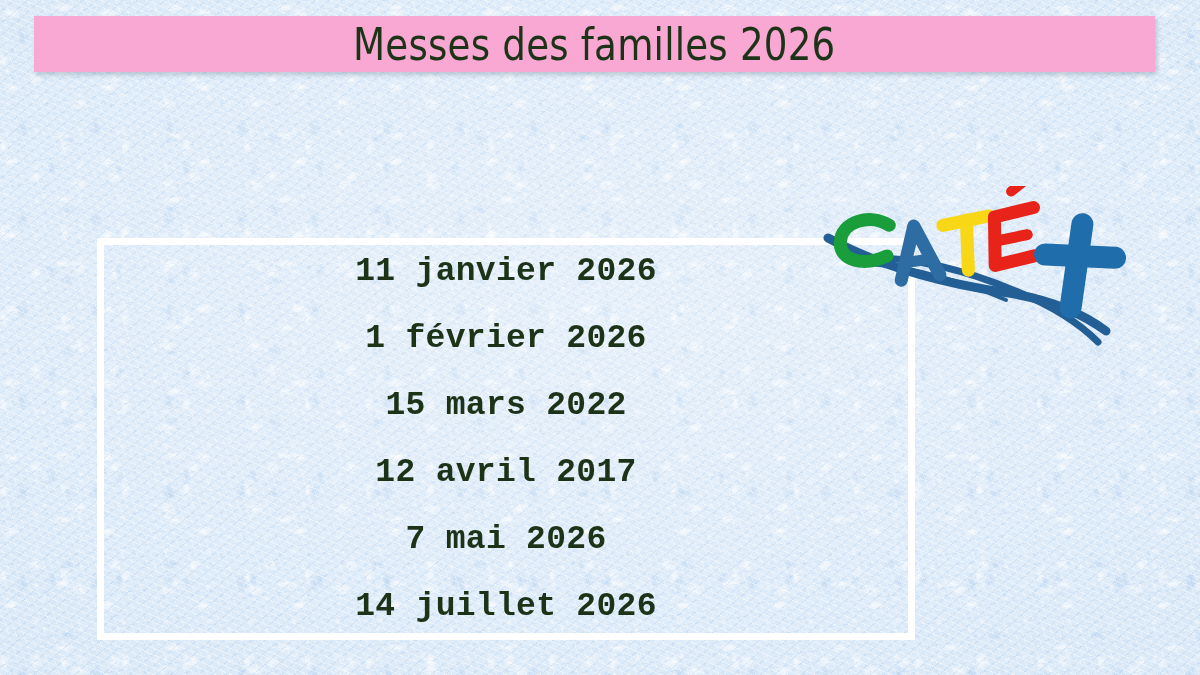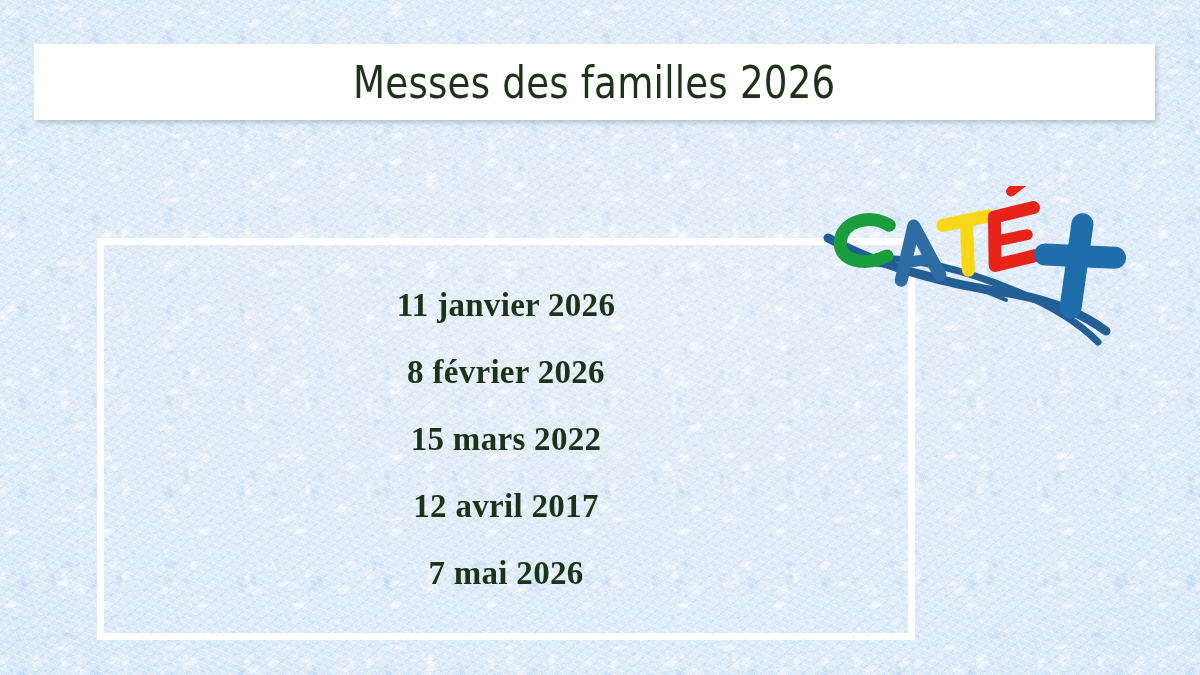--- a/index.html
+++ b/index.html
@@ -65,24 +65,24 @@
   .bg-vignette {
     position: absolute;
     inset: 0;
     background: radial-gradient(ellipse 130% 110% at 50% 45%, rgba(255,255,255,.28) 0%, rgba(255,255,255,0) 55%, rgba(196,219,241,.30) 100%);
   }
 
   
   #title-banner {
     position: absolute;
     left: 34px;
-    top: 44px;
+    top: 16px;
     width: 1121px;
-    height: 76px;
-    background: #ffffff;
+    height: 56px;
+    background: #f9a8d4;
     box-shadow: 2px 3px 4px rgba(90,110,130,.30);
     display: flex;
     align-items: center;
     justify-content: center;
   }
   #title-text {
     font-family: "Liberation Sans Narrow", "DejaVu Sans Condensed", "Liberation Sans", sans-serif;
     font-size: 45px;
     font-weight: 400;
     color: #1d3318;
@@ -111,21 +111,21 @@
     top: 243px;
     width: 818px;
     height: 392px;
     display: flex;
     flex-direction: column;
     justify-content: center;
     align-items: center;
     box-sizing: border-box;
   }
   .date-item {
-    font-family: Liberation Serif, serif;
+    font-family: Liberation Mono, monospace;
     font-size: 33px;
     font-weight: 700;
     color: #1d3318;
     line-height: 67px;
     white-space: nowrap;
     text-align: center;
     letter-spacing: .3px;
   }
 
   
@@ -150,24 +150,25 @@
   <div class="bg-vignette"></div>
 
   <div id="title-banner">
     <div id="title-text">Messes des familles 2026</div>
   </div>
 
   <div id="date-frame"></div>
 
   <div id="date-list">
     <div class="date-item">11 janvier 2026</div>
-    <div class="date-item">8 février 2026</div>
+    <div class="date-item">1 février 2026</div>
     <div class="date-item">15 mars 2022</div>
     <div class="date-item">12 avril 2017</div>
     <div class="date-item">7 mai 2026</div>
+    <div class="date-item">14 juillet 2026</div>
   </div>
 
   <div id="logo">
     <svg viewBox="0 0 330 175" xmlns="http://www.w3.org/2000/svg">
 
       <path d="M22,52 C70,78 130,96 196,106 C238,112 272,124 300,145" fill="none" stroke="#235f95" stroke-width="9" stroke-linecap="round"></path>
 
       <path d="M52,72 C104,70 160,84 212,106 C246,120 272,136 292,156" fill="none" stroke="#235f95" stroke-width="7" stroke-linecap="round"></path>
 
       <path d="M64,78 C112,82 158,96 200,114" fill="none" stroke="#235f95" stroke-width="4" stroke-linecap="round"></path>

